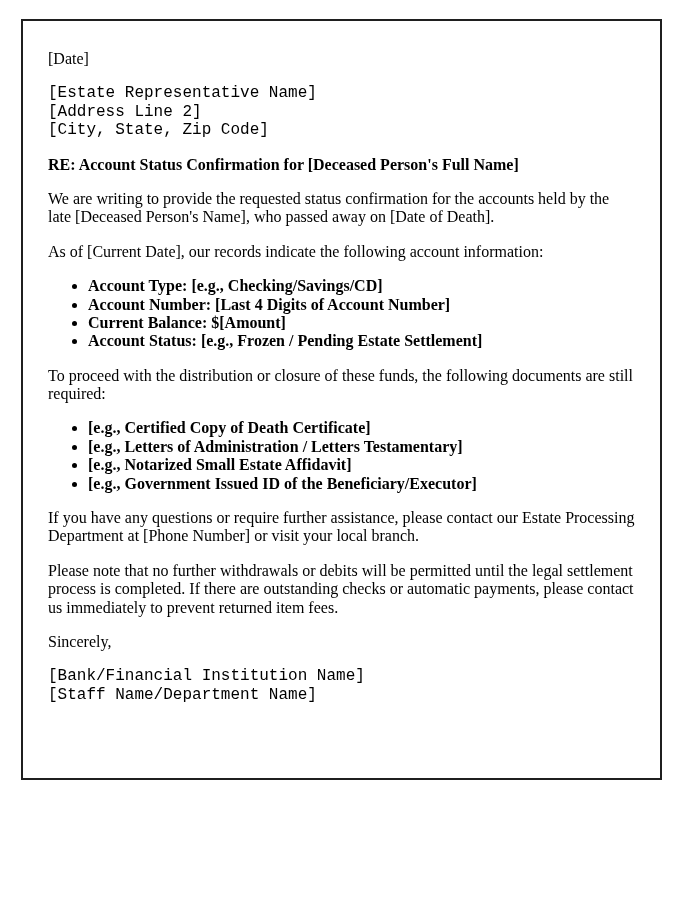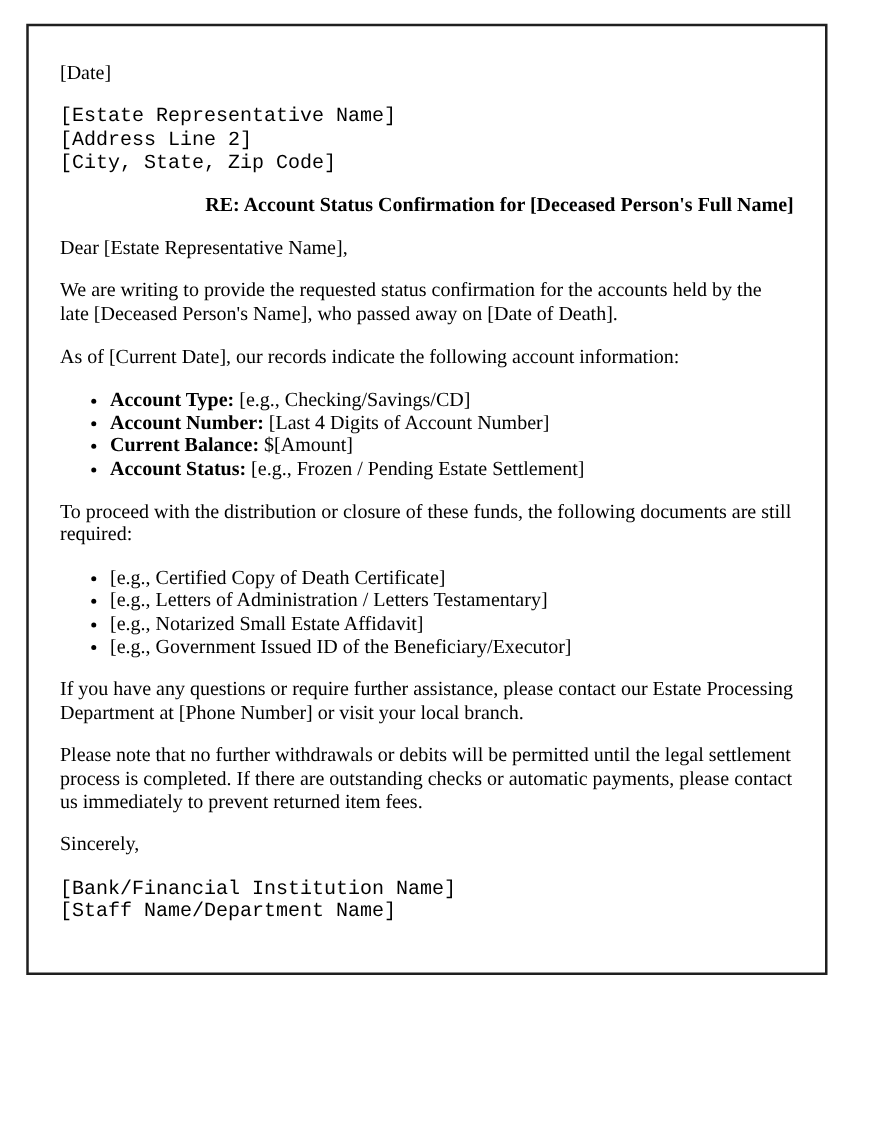--- a/index.html
+++ b/index.html
@@ -28,27 +28,27 @@
     background: #ffffff;
   }
   .sheet p {
     margin: 16px 0;
     line-height: 1.15;
   }
   .sheet ul {
     margin: 16px 0;
     padding-left: 40px;
     list-style-type: disc;
+    font-weight: bold;
   }
   .sheet li {
     line-height: 1.15;
   }
   .subject {
     font-weight: bold;
-    text-align: right;
   }
   .address .line,
   .signature .line {
     display: block;
     line-height: 1.15;
     font-family: Liberation Mono, monospace;
   }
 </style>
 </head>
 <body>
@@ -58,21 +58,20 @@
   <p>[Date]</p>
 
   <p class="address">
     <span class="line">[Estate Representative Name]</span>
     <span class="line">[Address Line 2]</span>
     <span class="line">[City, State, Zip Code]</span>
   </p>
 
   <p class="subject">RE: Account Status Confirmation for [Deceased Person's Full Name]</p>
 
-  <p>Dear [Estate Representative Name],</p>
 
   <p>We are writing to provide the requested status confirmation for the accounts held by the late [Deceased Person's Name], who passed away on [Date of Death].</p>
 
   <p>As of [Current Date], our records indicate the following account information:</p>
 
   <ul>
     <li><strong>Account Type:</strong> <span>[e.g., Checking/Savings/CD]</span></li>
     <li><strong>Account Number:</strong> <span>[Last 4 Digits of Account Number]</span></li>
     <li><strong>Current Balance:</strong> <span>$[Amount]</span></li>
     <li><strong>Account Status:</strong> <span>[e.g., Frozen / Pending Estate Settlement]</span></li>

